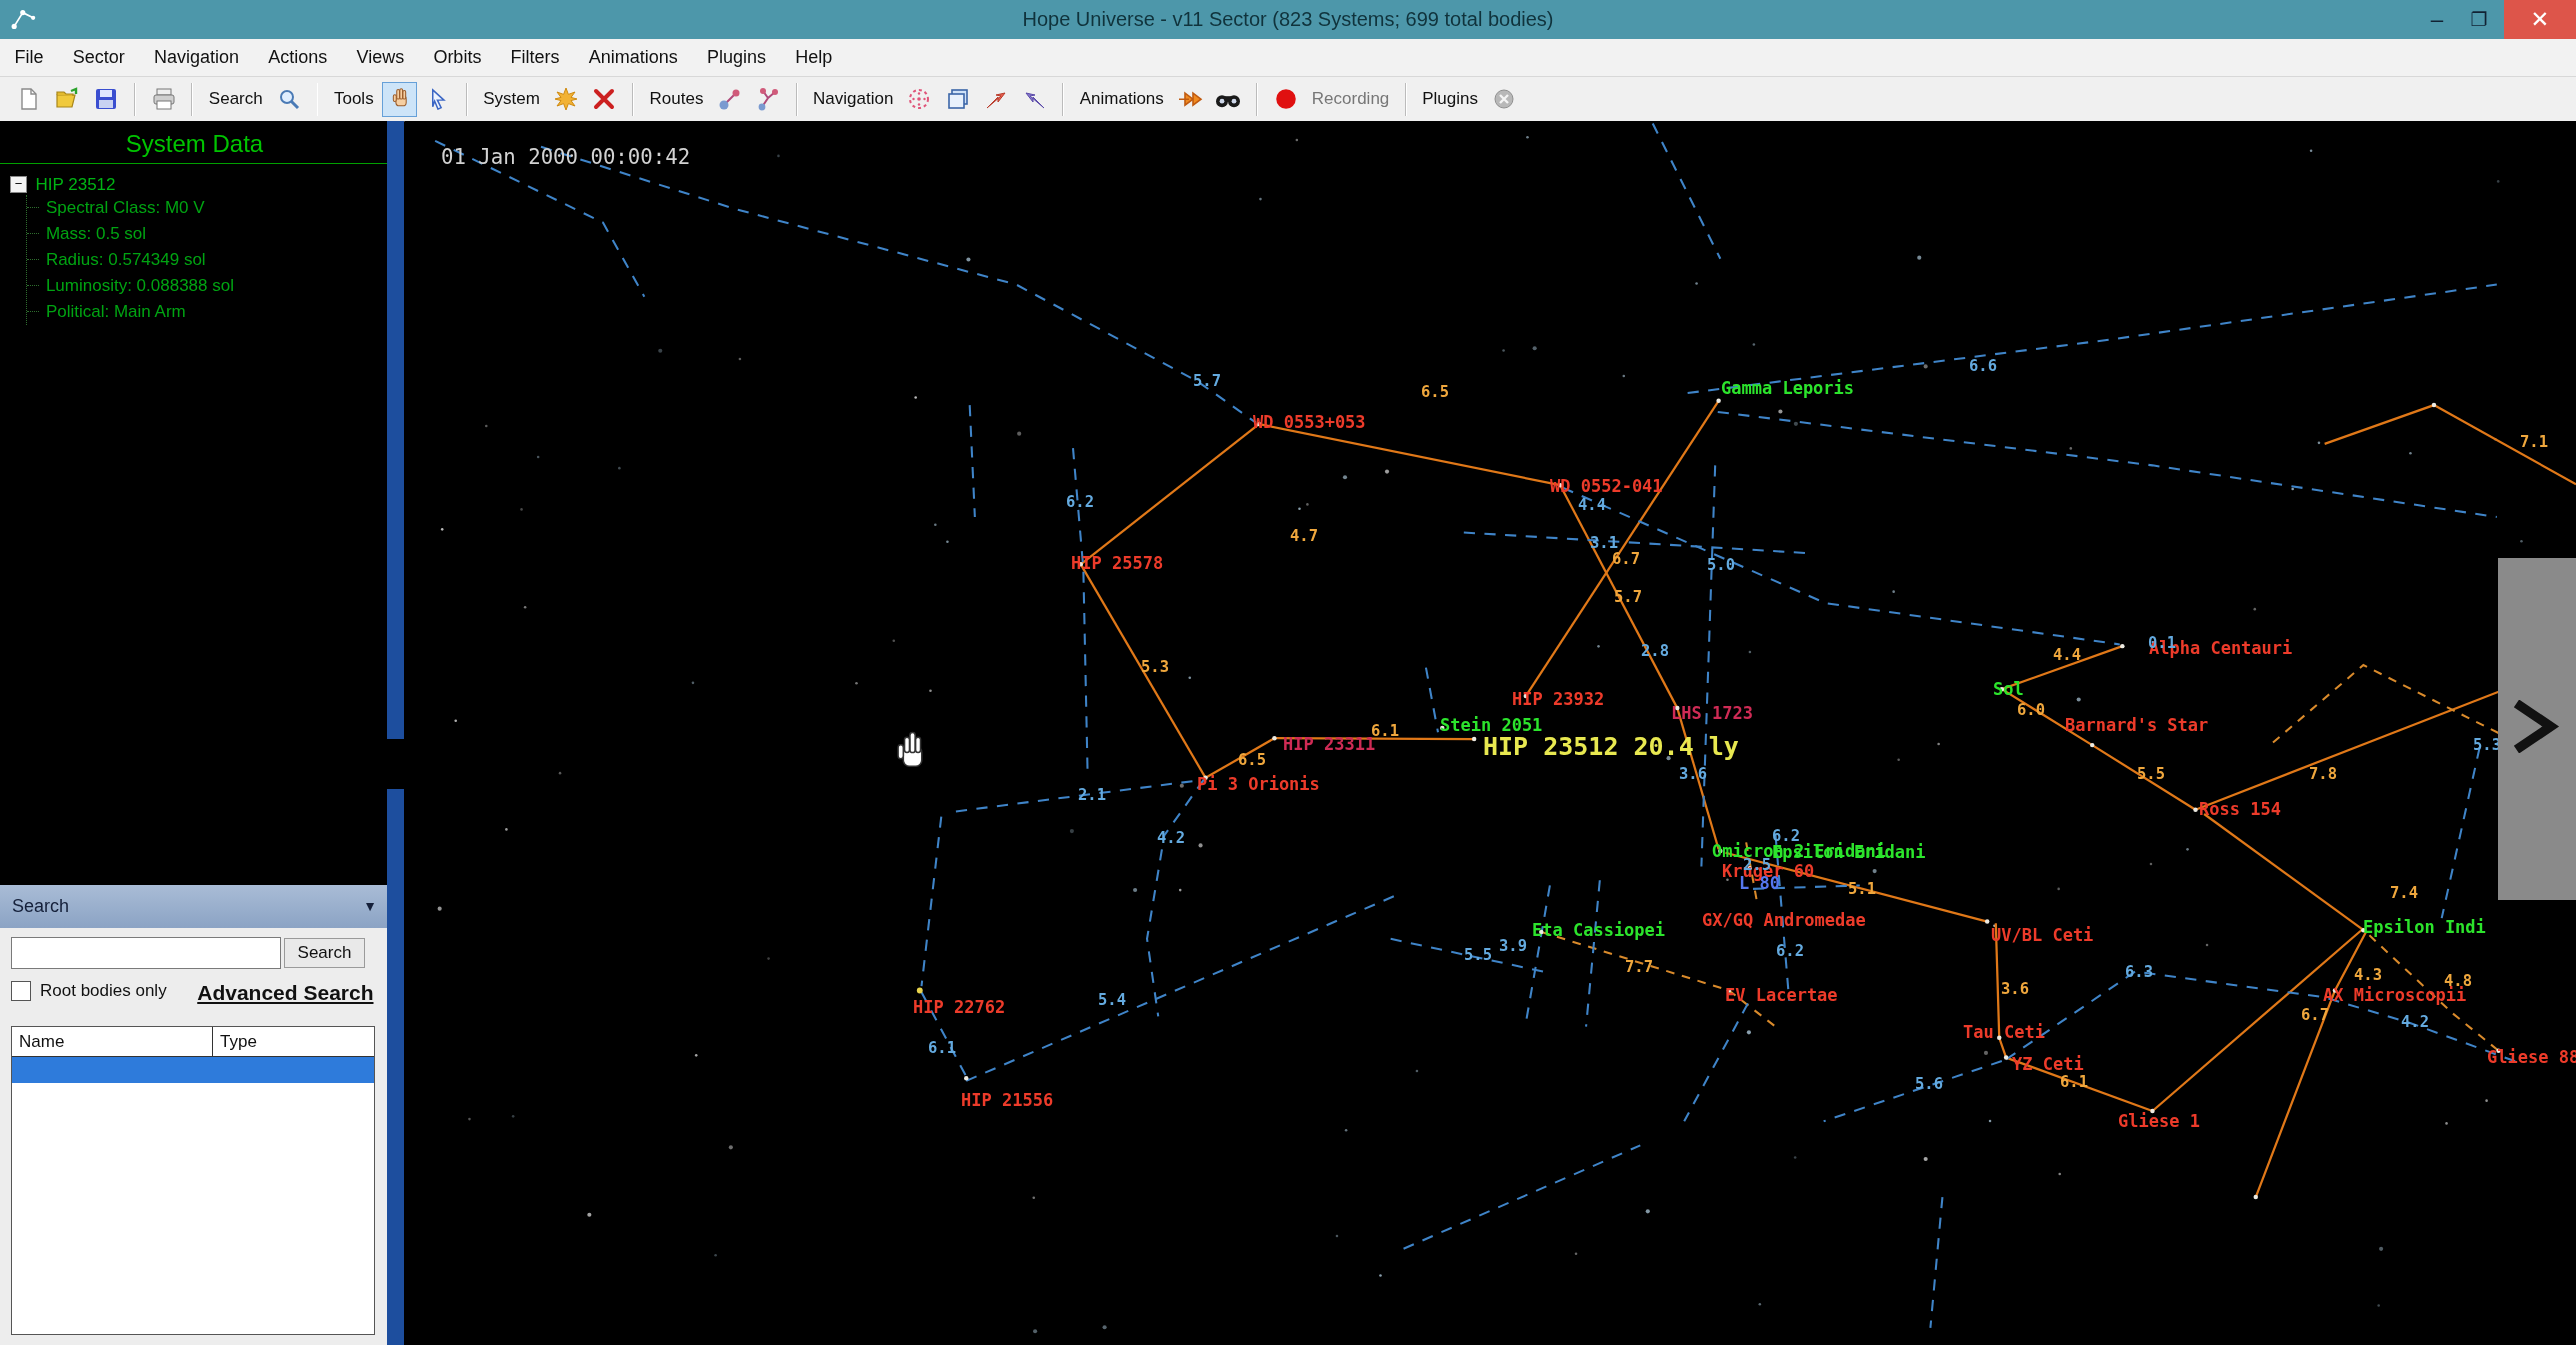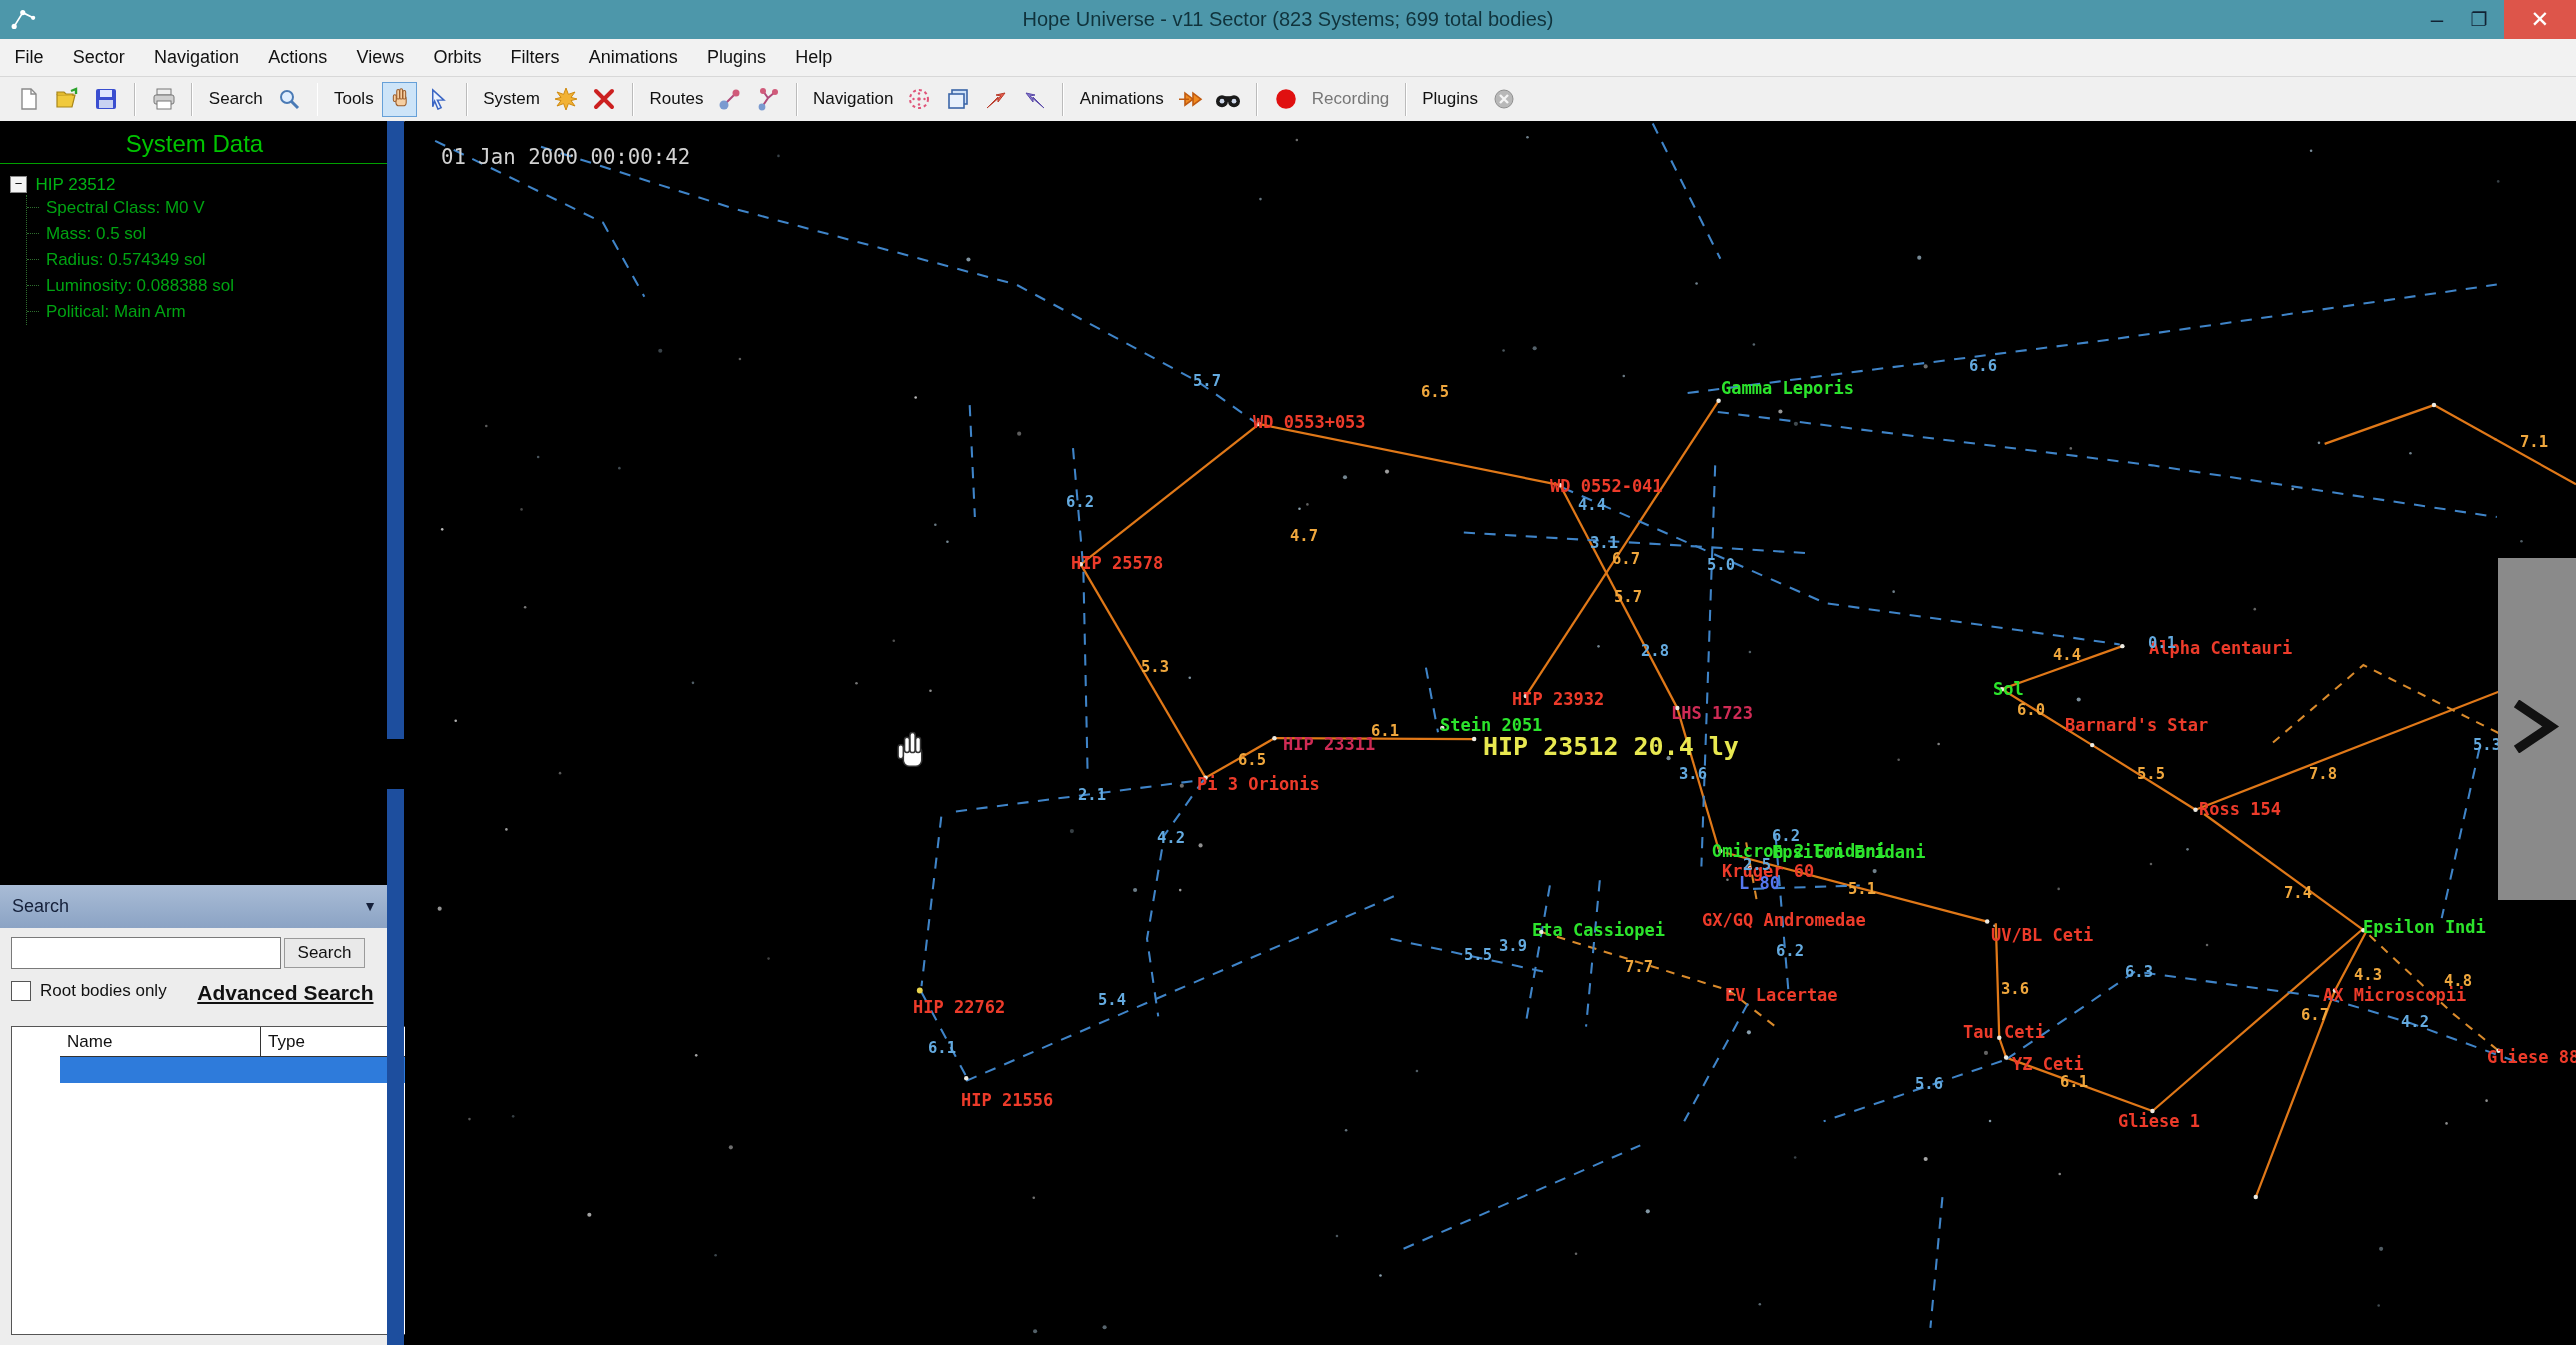--- a/index.html
+++ b/index.html
@@ -41,21 +41,21 @@
     justify-content:space-between;padding:0 12px;box-sizing:border-box;}
   .sp-title{font-size:18px;color:#15203a;}
   .sp-caret{color:#15203a;font-size:13.8px;}
   .sp-input{position:absolute;left:11.2px;top:52px;width:257px;height:30px;border:0.9px solid #7a7a7a;
     background:#fff;font-size:17px;padding:0 5.2px;}
   .sp-btn{position:absolute;left:284px;top:53px;width:79px;height:28px;background:#e9e9e9;border:0.9px solid #9a9a9a;
     font-size:17px;color:#111;text-align:center;line-height:27px;}
   .sp-check{position:absolute;left:11.2px;top:96px;width:18px;height:18px;background:#fff;border:1.7px solid #555;}
   .sp-checklabel{position:absolute;left:40px;top:96px;font-size:17px;color:#111;}
   .sp-adv{position:absolute;right:15.5px;top:96px;font-size:21px;color:#111;text-decoration:underline;font-weight:bold;}
-  .sp-table{position:absolute;left:11.2px;top:141px;width:362px;height:307px;background:#fff;border:0.9px solid #555;padding-left:48px;}
+  .sp-table{position:absolute;left:11.2px;top:141px;width:362px;height:307px;background:#fff;border:0.9px solid #555;}
   .sp-thead{display:flex;height:29px;border-bottom:1.7px solid #333;}
   .sp-th{font-size:17px;color:#111;line-height:29px;padding-left:6.9px;box-sizing:border-box;}
   .sp-th.name{width:201px;border-right:0.9px solid #333;}
   .sp-th.type{flex:1;}
   .sp-selrow{height:26px;background:#2e7bdb;}
   
   .splitter{position:absolute;left:387px;top:121px;width:17px;height:1225px;background:#1d4e9e;}
   .split-gap{position:absolute;left:0;top:618px;width:17px;height:50px;background:#000;}
   
   #map{position:absolute;left:405px;top:121px;width:2171px;height:1225px;background:#000;overflow:hidden;}
@@ -540,21 +540,21 @@
       <div class="maplbl lbl-orangeN lbl-num" style="left: 1596px; top: 859px;">3.6</div>
       <div class="maplbl lbl-orangeN lbl-num" style="left: 1220px; top: 837px;">7.7</div>
       <div class="maplbl lbl-orangeN lbl-num" style="left: 1655px; top: 952px;">6.1</div>
       <div class="maplbl lbl-orangeN lbl-num" style="left: 1949px; top: 845px;">4.3</div>
       <div class="maplbl lbl-orangeN lbl-num" style="left: 2039px; top: 851px;">4.8</div>
       <div class="maplbl lbl-orangeN lbl-num" style="left: 1896px; top: 885px;">6.7</div>
       <div class="maplbl lbl-orangeN lbl-num" style="left: 1648px; top: 525px;">4.4</div>
       <div class="maplbl lbl-orangeN lbl-num" style="left: 1612px; top: 580px;">6.0</div>
       <div class="maplbl lbl-orangeN lbl-num" style="left: 1732px; top: 644px;">5.5</div>
       <div class="maplbl lbl-orangeN lbl-num" style="left: 1904px; top: 644px;">7.8</div>
-      <div class="maplbl lbl-orangeN lbl-num" style="left: 1879px; top: 763px;">7.4</div>
+      <div class="maplbl lbl-orangeN lbl-num" style="left: 1985px; top: 763px;">7.4</div>
       <div class="maplbl lbl-orangeN lbl-num" style="left: 2115px; top: 312px;">7.1</div>
     </div>
   <div class="grey-panel"></div>
   <span class="chevron-cursor">
     <svg width="48" height="53" viewBox="0 0 56 62">
         <path d="M4 4l40 27L4 58" fill="none" stroke="#111" stroke-width="11"></path>
       </svg>
   </span>
   <span class="hand-cursor">
     <svg width="38" height="43" viewBox="0 0 24 28">

